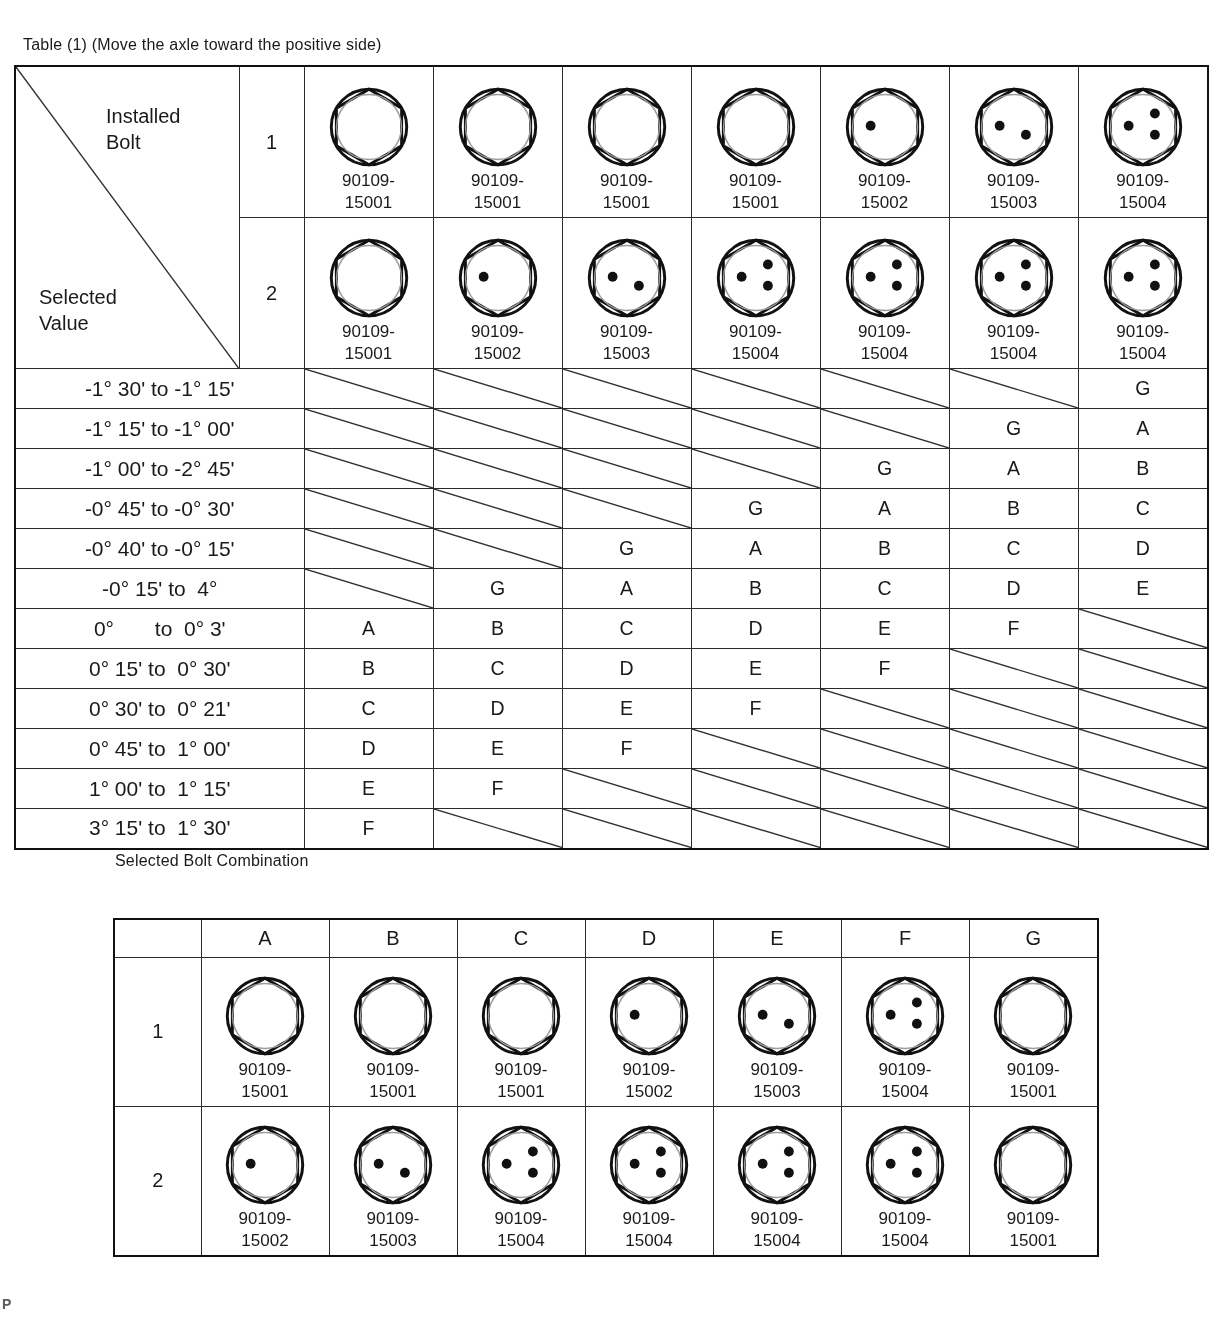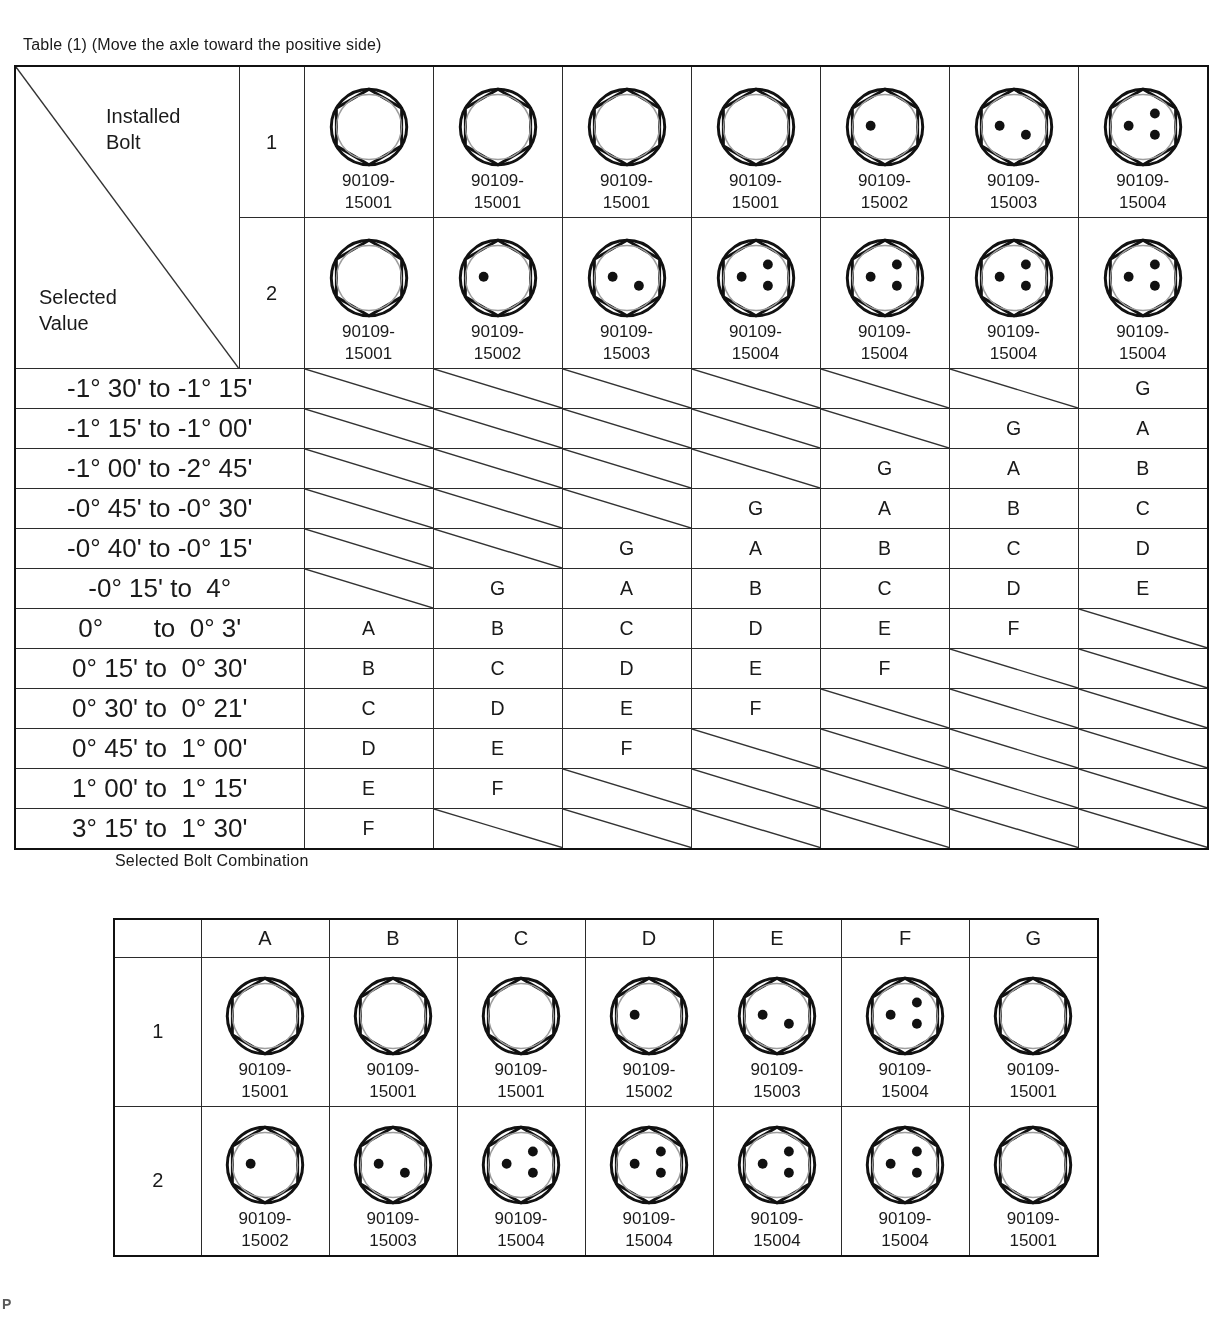--- a/index.html
+++ b/index.html
@@ -27,21 +27,21 @@
   
   .numcell{text-align:center;vertical-align:middle;font-size:20px;}
   
   .bolt-cell{vertical-align:middle;}
   .bolt-wrap{display:flex;flex-direction:column;align-items:center;justify-content:flex-end;height:100%;box-sizing:border-box;padding-bottom:3px;}
   .hdr-row .bolt-wrap{height:150px;}
   .combo-row .bolt-wrap{height:148px;}
   .bolt-svg{width:82px;height:82px;display:block;margin-bottom:2px;}
   .part{font-size:17px;line-height:22px;text-align:center;}
   
-  .val-label{text-align:center;vertical-align:middle;font-size:26px;white-space:pre;}
+  .val-label{text-align:center;vertical-align:middle;font-size:21px;white-space:pre;}
   .letter{text-align:center;vertical-align:middle;font-size:19.5px;}
   .slash{position:relative;}
   tr.val-row{height:40px;}
   tr.hdr-row{height:150px;}
   tr.combo-row{height:148px;}
   tr.t2-head-row{height:38px;}
   .t2-head{text-align:center;vertical-align:middle;font-size:20px;}
   #footer-p{position:absolute;left:2px;top:1296px;font-size:14px;font-weight:bold;color:#5a5a5a;}
 </style>
 </head>

